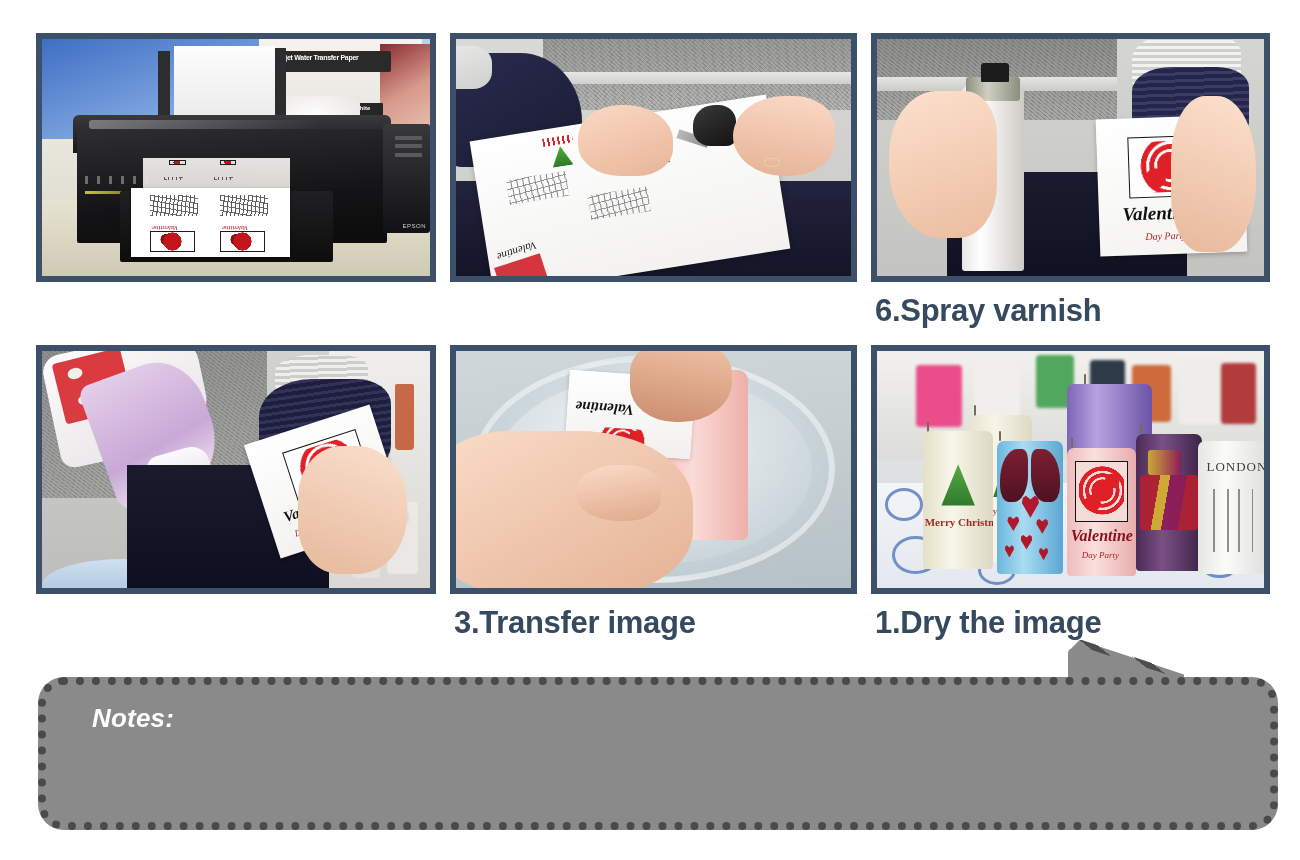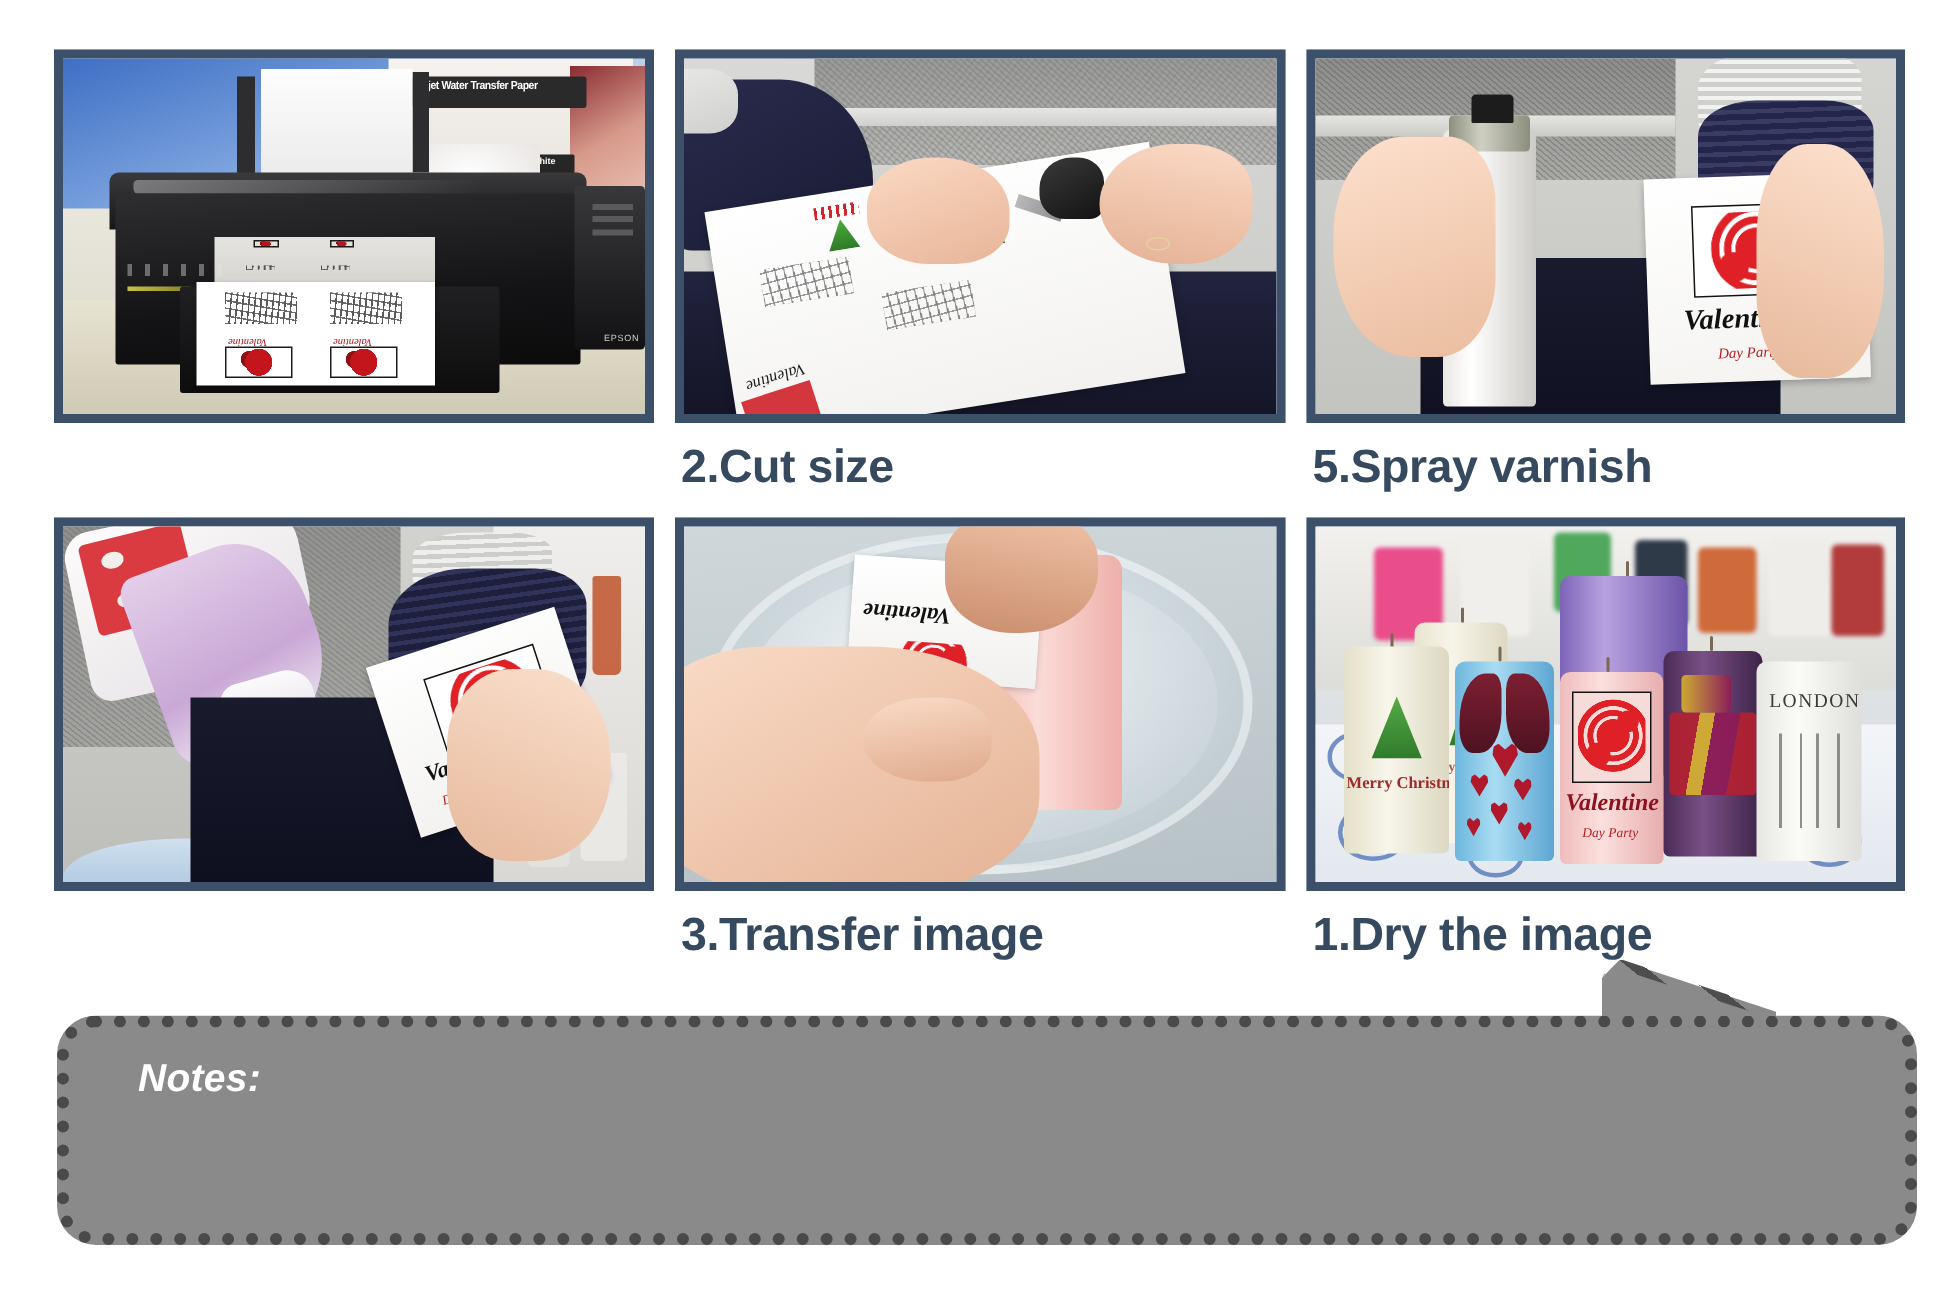--- a/index.html
+++ b/index.html
@@ -259,21 +259,21 @@
 
   
   .p6-bg{ position:absolute; inset:0; background:linear-gradient(180deg,#e8eaeb,#d5d9dc);}
   .p6-shelfblur{ position:absolute; left:0; top:0; width:100%; height:46%;
     background:linear-gradient(180deg,#f2f1ee,#dcdcd9); filter:blur(1px);}
   .p6-mug{ position:absolute; border-radius:4px; filter:blur(1.4px);}
   .p6-cloth{ position:absolute; left:0; bottom:0; width:100%; height:44%;
     background:linear-gradient(180deg,#f3f5f8,#e3e8ef);}
   .p6-swirl{ position:absolute; border-radius:50%;
     border:3px solid #4a6fb5; opacity:.75;}
-  .candle{ position:absolute; border-radius:7px 7px 4px 4px; overflow:hidden;}
+  .candle{ position:absolute; border-radius:7px 7px 4px 4px; overflow:hidden;margin-left:27px;}
   .wick{ position:absolute; width:2px; background:#7a6a52; border-radius:1px;}
   .c-tree{ position:absolute; background:linear-gradient(180deg,#55ab45,#2f7a2c);
     clip-path:polygon(50% 0,100% 100%,0 100%);}
   .c-txt{ position:absolute; text-align:center; white-space:nowrap;
     font-family:"Liberation Serif", serif; font-weight:bold; color:#9d2b2b;}
   .c-heart{ position:absolute; background:#b0182b; clip-path:
     polygon(50% 100%, 0 38%, 6% 16%, 24% 8%, 50% 24%, 76% 8%, 94% 16%, 100% 38%);}
   .c-wing{ position:absolute; background:linear-gradient(180deg,#7d1f33,#4e1220);
     border-radius:60% 20% 50% 30%;}
   .c-lon{ position:absolute; font-family:"Liberation Serif", serif;
@@ -407,21 +407,20 @@
             <div class="p2-valtxt">Valentine</div>
           </div>
 
           <div class="p2-hand1"></div>
           <div class="p2-blade"></div>
           <div class="p2-sciss"></div>
           <div class="p2-hand2"></div>
           <div class="p2-ring"></div>
         </div>
       </div>
-      <div class="caption">2.Cut size</div>
     </div>
 
     <div class="step r1">
       <div class="frame">
         <div class="photo">
           <div class="p3-bg"></div>
           <div class="p3-carpet"></div>
           <div class="p3-ledge"></div>
           <div class="p3-sleeveG"></div>
           <div class="p3-sleeveB"></div>
@@ -435,21 +434,21 @@
           <div class="p3-card">
             <div class="rosebox" style="left:21%;top:14%;width:56%;height:44%">
               <div class="rose"></div>
             </div>
             <div class="valscript" style="left:16%;top:62%;font-size:19px;">Valentine</div>
             <div class="dayparty" style="left:31%;top:82%;font-size:10px;">Day Party</div>
           </div>
           <div class="p3-hand2"></div>
         </div>
       </div>
-      <div class="caption">5.Spray varnish</div>
+      <div class="caption">6.Spray varnish</div>
     </div>
 
     <div class="step r2" style="margin-top:14px;">
       <div class="frame">
         <div class="photo">
           <div class="p4-bg"></div>
           <div class="p4-carpet"></div>
           <div class="p4-shelfR"></div>
           <div class="p4-bot" style="right:4%;top:14%;width:5%;height:28%;background:#c0522a;"></div>
           <div class="p4-bot" style="right:11%;top:18%;width:4%;height:24%;background:#d9b98a;"></div>

